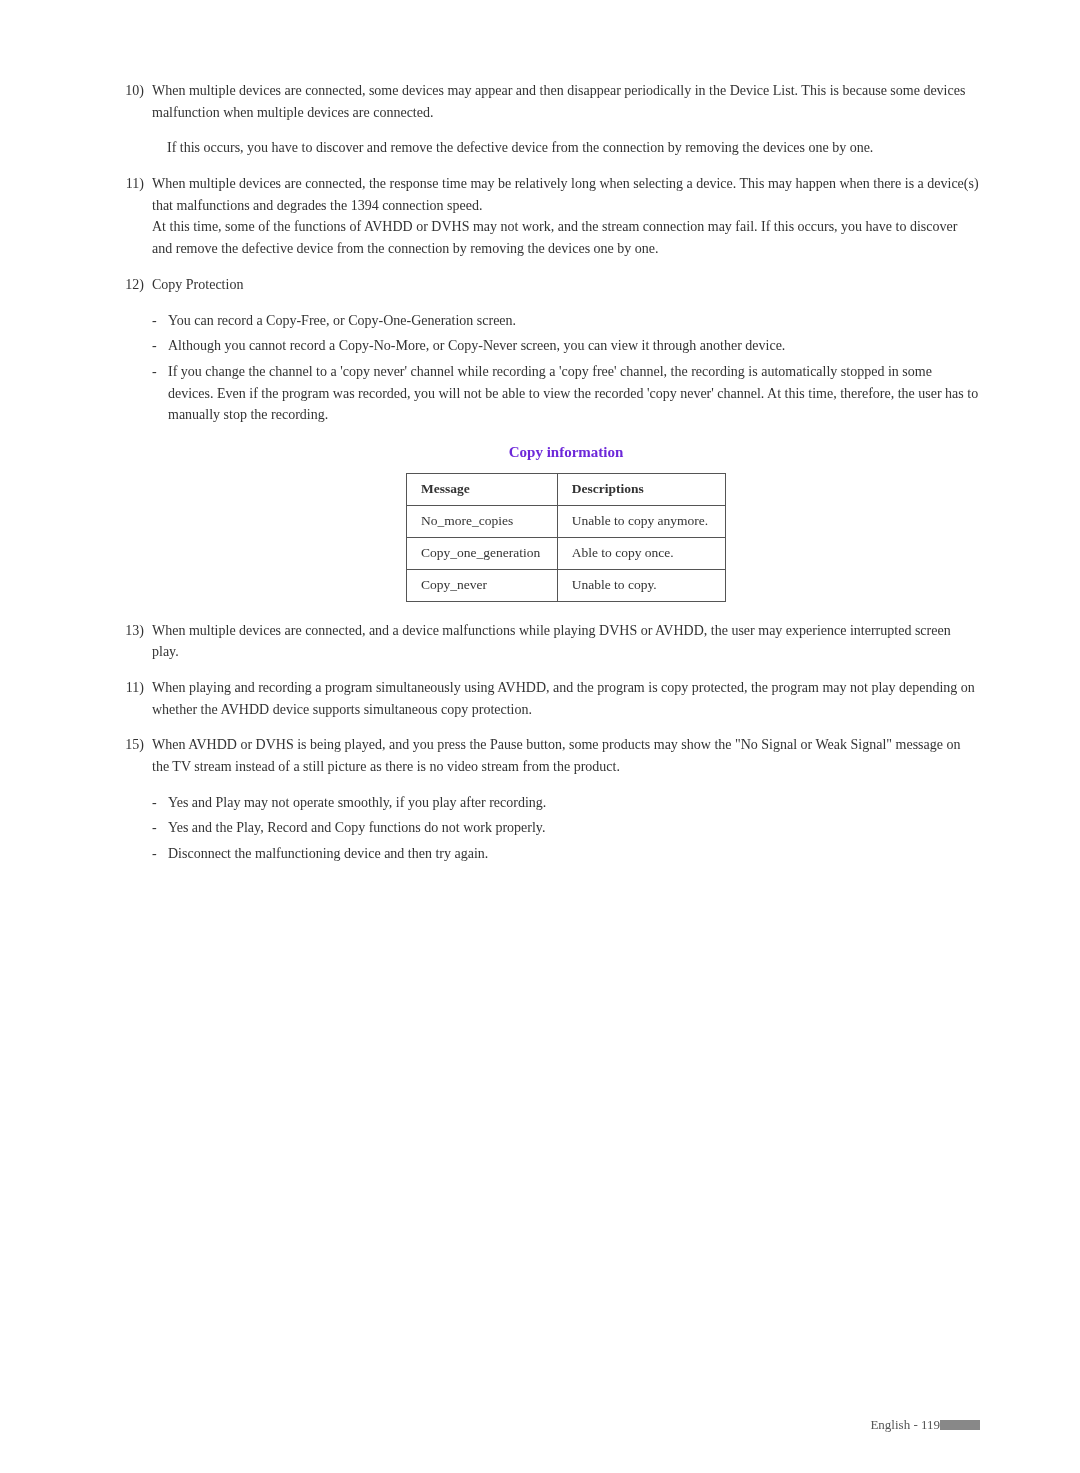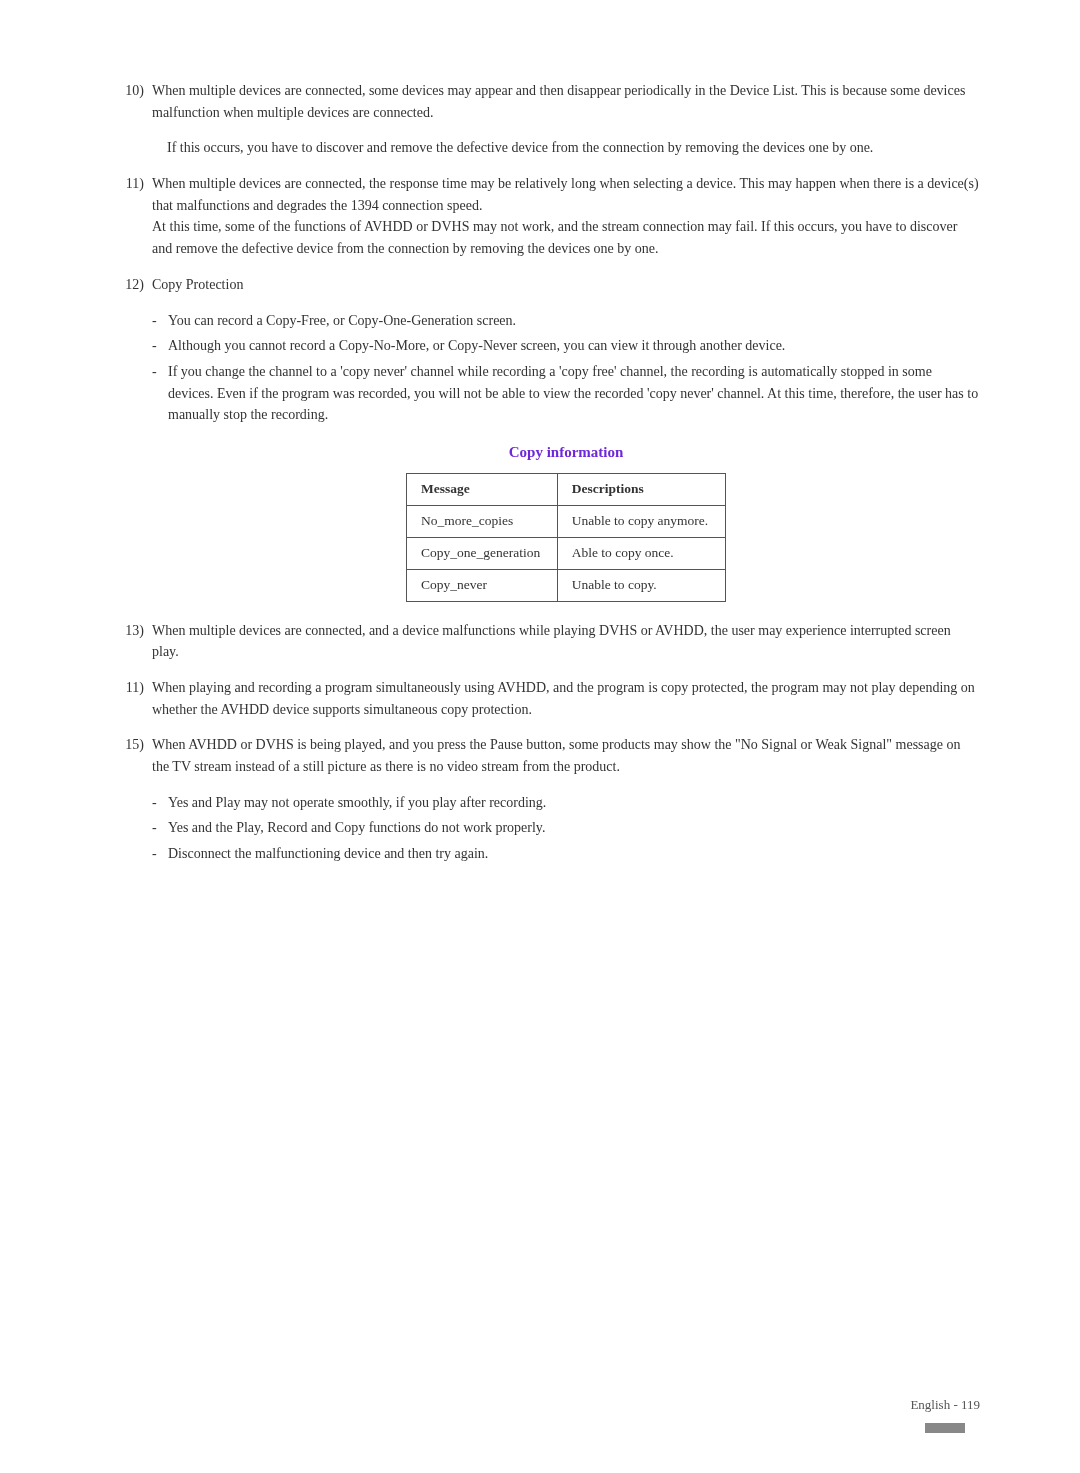--- a/index.html
+++ b/index.html
@@ -105,22 +105,21 @@
     }
 
     .page-footer {
       position: absolute;
       bottom: 40px;
       right: 100px;
       font-size: 13px;
       color: #555555;
       display: flex;
       align-items: center;
-      gap: 10px;
-      flex-direction: column;
+      gap: 0;
     }
 
     .footer-bar {
       width: 40px;
       height: 10px;
       background: #888888;
       display: inline-block;
     }
   </style>
 </head>

